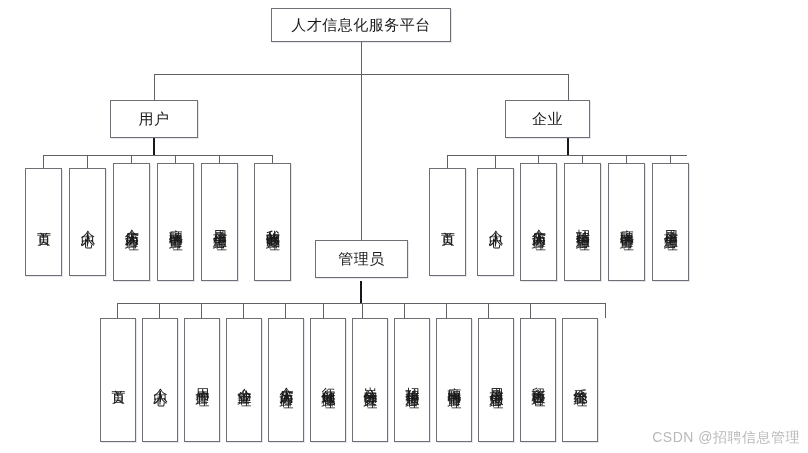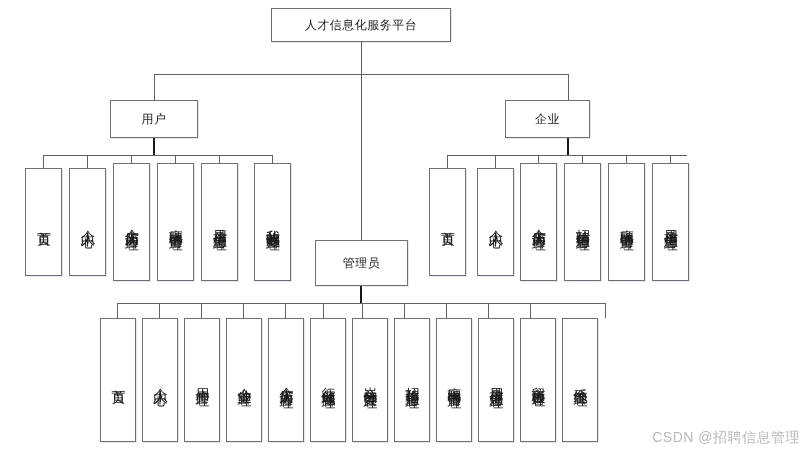--- a/index.html
+++ b/index.html
@@ -28,21 +28,21 @@
     text-align:center;
     z-index:3;
   }
   .node .lbl{
     display:block;
     line-height:1.08;
     letter-spacing:.5px;
   }
   
   .node.horiz .lbl{
-    font-size:12px;
+    font-size:15px;
     white-space:nowrap;
   }
   
   .node.vert .lbl{
     writing-mode:vertical-rl;
     text-orientation:upright;
     font-size:14px;
     letter-spacing:1.5px;
     line-height:1;
   }
@@ -146,21 +146,21 @@
   <div class="node vert" style="left:564px;top:163px;width:37px;height:118px;">
     <span class="lbl">招聘信息管理</span>
   </div>
   <div class="node vert" style="left:608px;top:163px;width:37px;height:118px;">
     <span class="lbl">应聘申请管理</span>
   </div>
   <div class="node vert" style="left:652px;top:163px;width:37px;height:118px;">
     <span class="lbl">录用信息管理</span>
   </div>
 
-  <div class="node horiz" style="left:315px;top:240px;width:93px;height:46px;">
+  <div class="node horiz" style="left:315px;top:240px;width:93px;height:38px;">
     <span class="lbl">管理员</span>
   </div>
   <div class="ln thick v" style="left:360px;top:281px;width:2px;height:22px;"></div>
   <div class="ln h" style="left:117px;top:303px;width:488px;height:1px;"></div>
 
   <div class="ln v" style="left:117px;top:303px;height:15px;"></div>
   <div class="ln v" style="left:159px;top:303px;height:15px;"></div>
   <div class="ln v" style="left:201px;top:303px;height:15px;"></div>
   <div class="ln v" style="left:243px;top:303px;height:15px;"></div>
   <div class="ln v" style="left:285px;top:303px;height:15px;"></div>

